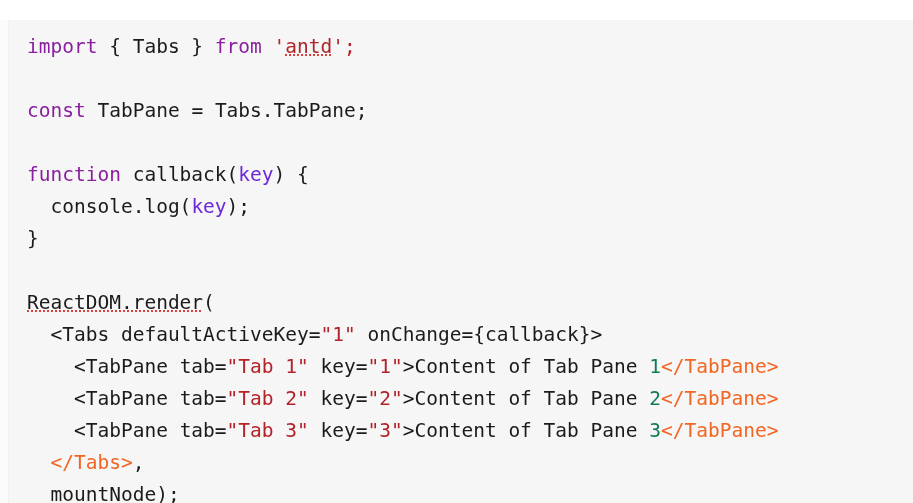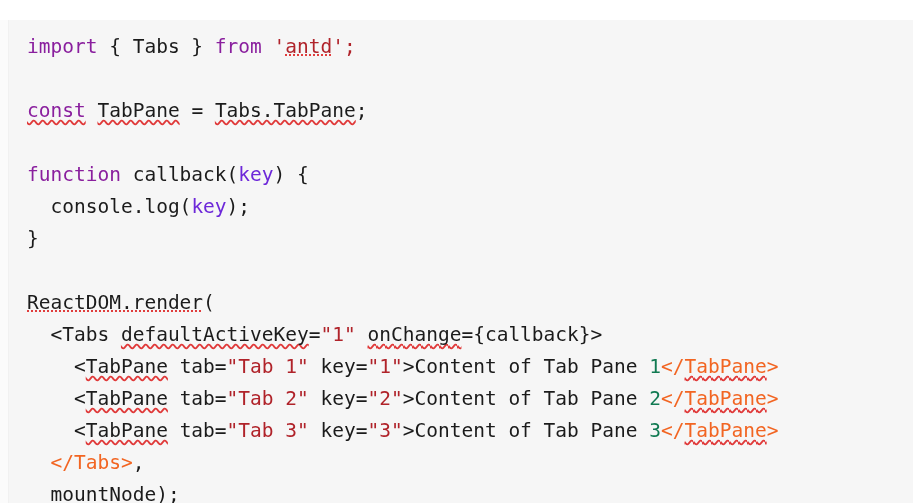--- a/index.html
+++ b/index.html
@@ -45,21 +45,20 @@
   
   .kw      { color: #8a1f9e; }           
   .str     { color: #b0232a; }           
   .param   { color: #6d28d9; }           
   .num     { color: #117a52; }           
   .tagcls  { color: #f26522; }           
   .plain   { color: #1b1b1b; }
   
   .sq {
     
-    text-decoration: underline;
     text-decoration-color: #e03a3a;
     text-decoration-style: wavy;
     text-decoration-skip-ink: none;
     text-underline-offset: 2px;
   }
   .dot {
     
     text-decoration: underline;
     text-decoration-color: #e03a3a;
     text-decoration-style: dotted;

